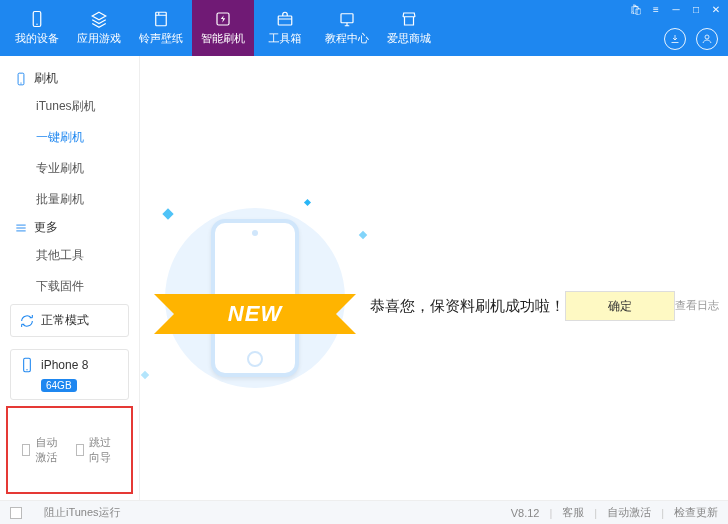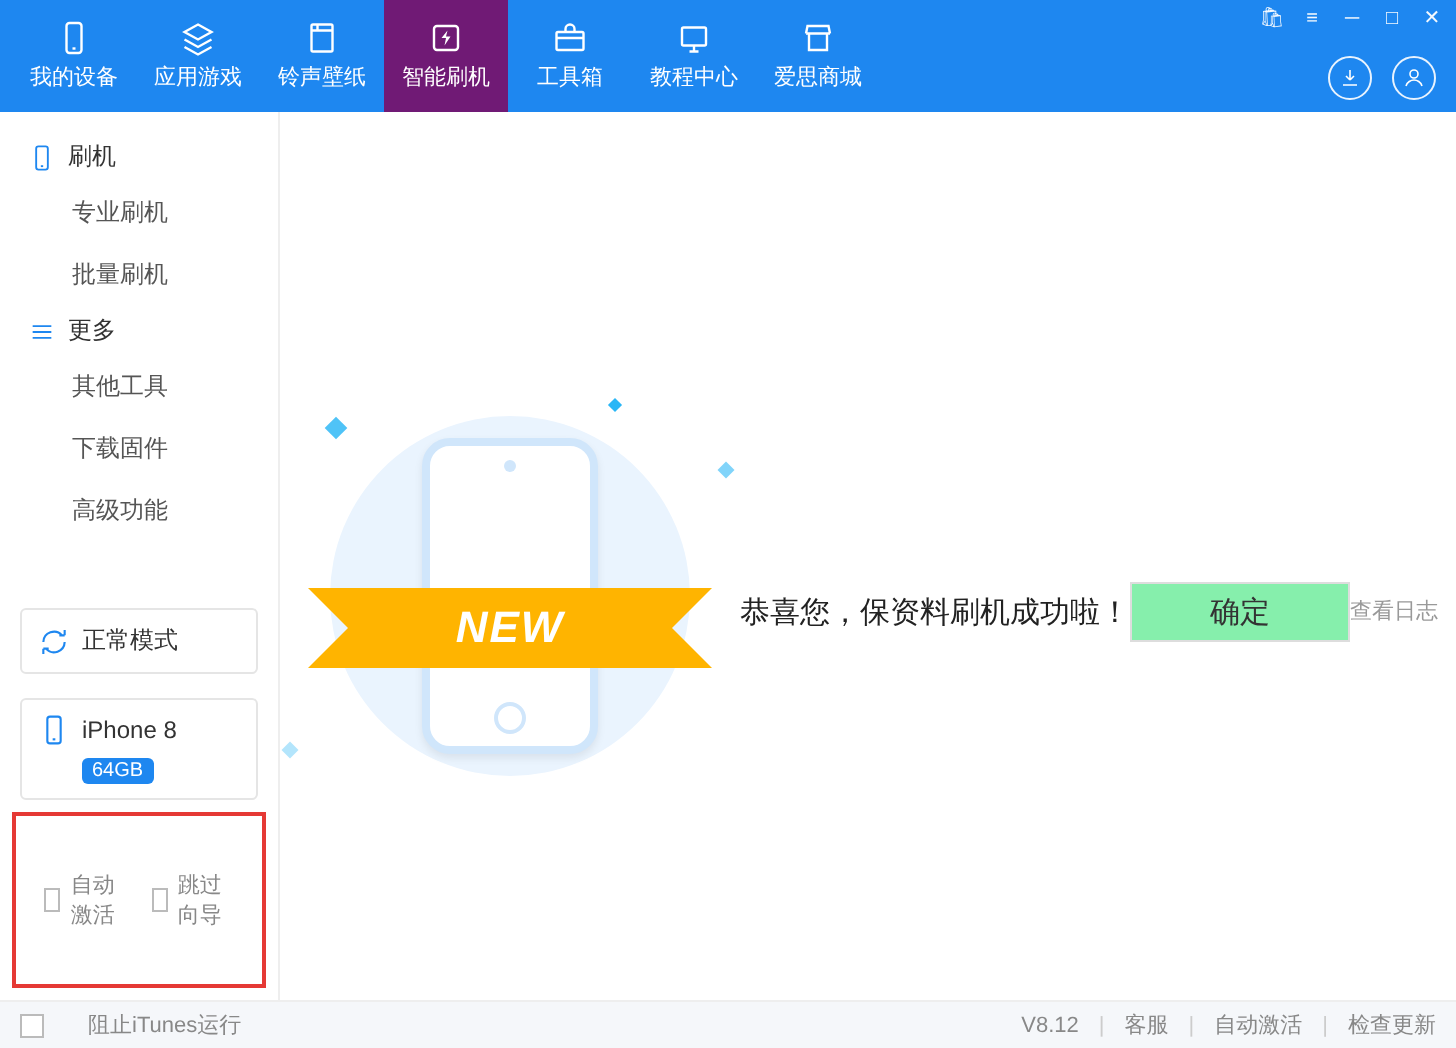--- a/index.html
+++ b/index.html
@@ -50,21 +50,21 @@
   .phone::after{content:"";position:absolute;bottom:6px;left:50%;transform:translateX(-50%);width:12px;height:12px;border-radius:50%;border:2px solid #d0e6fb;}
   .ribbon { position:absolute; left:50%; top:58%; transform:translate(-50%,-50%); }
   .ribbon .band{ width:150px;height:40px;background:#ffb400;display:flex;align-items:center;justify-content:center;position:relative; }
   .ribbon .band::before,.ribbon .band::after{content:"";position:absolute;width:0;height:0;border:20px solid #ffb400;}
   .ribbon .band::before{left:-26px;border-left-color:transparent;}
   .ribbon .band::after{right:-26px;border-right-color:transparent;}
   .ribbon .txt{font-family:Arial Black,Arial,sans-serif;font-size:22px;font-weight:900;font-style:italic;color:#fff;letter-spacing:1px;}
   .spark { position:absolute; width:8px;height:8px;transform:rotate(45deg);background:#4fc3f7;}
   .s1{top:12px;left:24px;} .s2{top:34px;right:4px;width:6px;height:6px;background:#81d4fa;} .s3{bottom:20px;left:2px;width:6px;height:6px;background:#b3e5fc;} .s4{top:2px;right:60px;width:5px;height:5px;background:#29b6f6;}
   .msg { margin-top:16px; font-size:15px; color:#222; }
-  .ok-btn { margin-top:16px; width:110px; height:30px; border:1px solid #ddd; background:#86efac; display:flex; align-items:center; justify-content:center; font-size:15px; color:#333; cursor:pointer; }
+  .ok-btn { margin-top:16px; width:110px; height:30px; border:1px solid #ddd; background:#fef9c3; display:flex; align-items:center; justify-content:center; font-size:12px; color:#333; cursor:pointer; }
   .log-link { margin-top:14px; font-size:11px; color:#999; cursor:pointer; }
 
   
   .footer { height:24px; background:#f5f7fa; border-top:1px solid #eee; display:flex; align-items:center; font-size:11px; color:#888; padding:0 10px; }
   .footer .left { display:flex; align-items:center; gap:6px;}
   .footer .right { margin-left:auto; display:flex; align-items:center; gap:10px;}
   .sep{color:#ccc;}
 </style>
 </head>
 <body>
@@ -160,20 +160,22 @@
     <div class="side-scroll" id="sidegroups">
         <div class="grp-head">
           <span class="gico">
             <svg viewBox="0 0 24 24">
               <rect x="7" y="2" width="10" height="20" rx="2"></rect>
               <path d="M11 19h2"></path>
             </svg>
           </span>
           <span>刷机</span>
         </div>
+        <div class="nav-item">iTunes刷机</div>
+        <div class="nav-item active">一键刷机</div>
         <div class="nav-item">专业刷机</div>
         <div class="nav-item">批量刷机</div>
         <div class="grp-head">
           <span class="gico">
             <svg viewBox="0 0 24 24">
               <path d="M4 7h16M4 12h16M4 17h16"></path>
             </svg>
           </span>
           <span>更多</span>
         </div>

